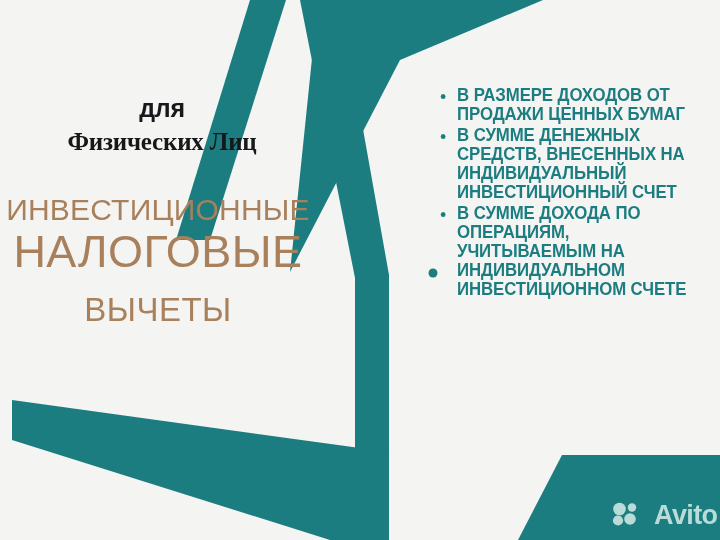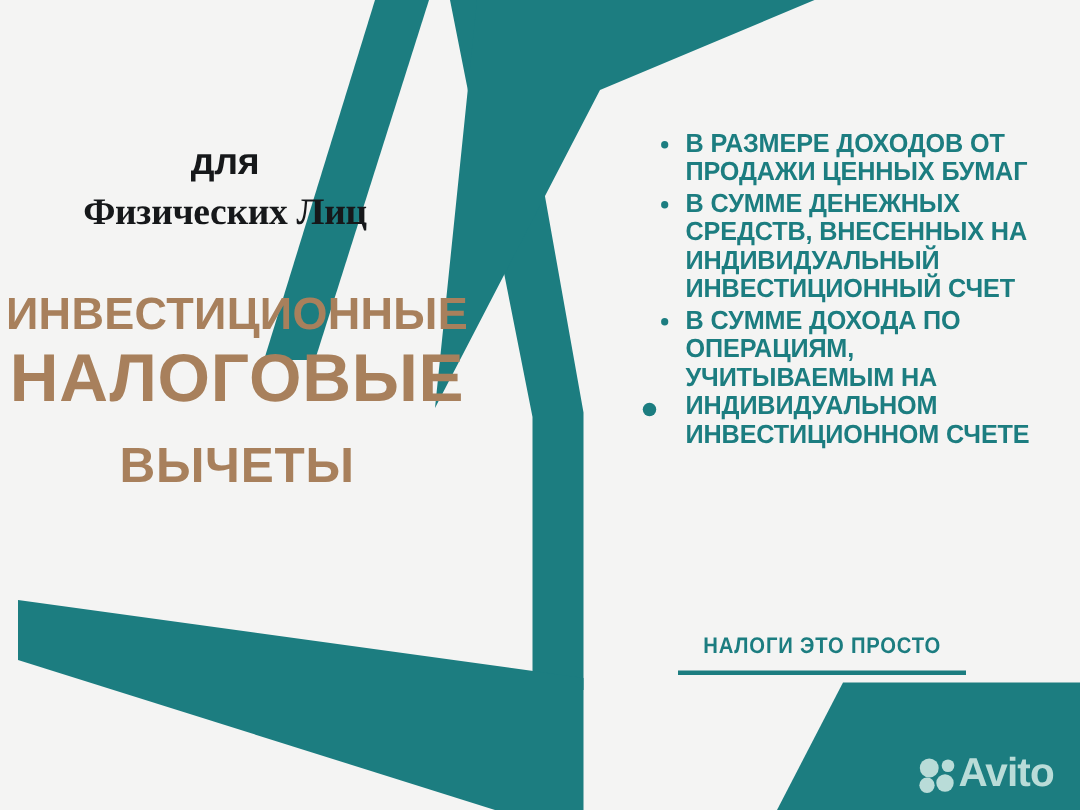--- a/index.html
+++ b/index.html
@@ -40,32 +40,33 @@
     position: absolute;
     left: 0;
     top: 92px;
     width: 300px;
     text-align: center;
     color: #16181a;
     font-weight: 700;
     font-size: 25px;
     line-height: 1.32;
     letter-spacing: -0.2px;
+    padding-left: 12px;
   }
   .eyebrow .line-1 { display: block; }
   .eyebrow .line-2 { display: block; font-family: Liberation Serif, serif; }
 
   .headline {
     position: absolute;
     left: 2px;
     top: 196px;
     width: 312px;
     text-align: center;
     color: #a8805c;
-    font-weight: 700;
+    font-weight: 400;
     text-transform: uppercase;
     line-height: 0.96;
     letter-spacing: 0.2px;
   }
   .headline .h-1 {
     display: block;
     font-size: 30px;
     transform: scaleX(1.0);
     margin-bottom: 5px;
   }
@@ -140,22 +141,22 @@
     height: 3px;
     background: #1c7d80;
   }
 
   
   .avito {
     position: absolute;
     left: 612px;
     top: 502px;
     display: flex;
-    align-items: flex-end;
-    gap: 1px;
+    align-items: flex-start;
+    gap: 16px;
   }
   .avito-mark { display: block; }
   .avito-word {
     color: #b9dcd8;
     font-size: 27px;
     font-weight: 700;
     letter-spacing: -0.6px;
     line-height: 1;
   }
 </style>
@@ -193,24 +194,20 @@
   </div>
 
   <div class="right-col">
     <ul class="bullets">
       <li>В РАЗМЕРЕ ДОХОДОВ ОТ ПРОДАЖИ ЦЕННЫХ БУМАГ</li>
       <li>В СУММЕ ДЕНЕЖНЫХ СРЕДСТВ, ВНЕСЕННЫХ НА ИНДИВИДУАЛЬНЫЙ ИНВЕСТИЦИОННЫЙ СЧЕТ</li>
       <li>В СУММЕ ДОХОДА ПО ОПЕРАЦИЯМ, УЧИТЫВАЕМЫМ НА ИНДИВИДУАЛЬНОМ ИНВЕСТИЦИОННОМ СЧЕТЕ</li>
     </ul>
   </div>
 
-  <div class="tagline-wrap">
-    <span class="tagline">НАЛОГИ ЭТО ПРОСТО</span>
-    <div class="tagline-rule"></div>
-  </div>
 
   <div class="avito">
     <svg class="avito-mark" width="26" height="24" viewBox="0 0 26 24" aria-hidden="true">
       <circle cx="7.5" cy="7" r="6.3" fill="#b9dcd8"></circle>
       <circle cx="20" cy="5.5" r="4.2" fill="#b9dcd8"></circle>
       <circle cx="6" cy="18.5" r="5.1" fill="#b9dcd8"></circle>
       <circle cx="18" cy="17" r="5.8" fill="#b9dcd8"></circle>
     </svg>
     <span class="avito-word">Avito</span>
   </div>

